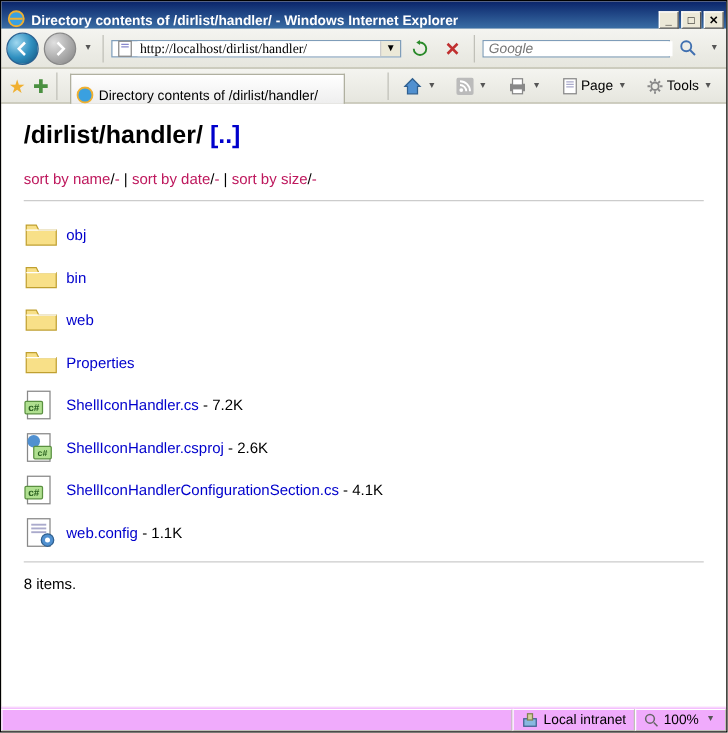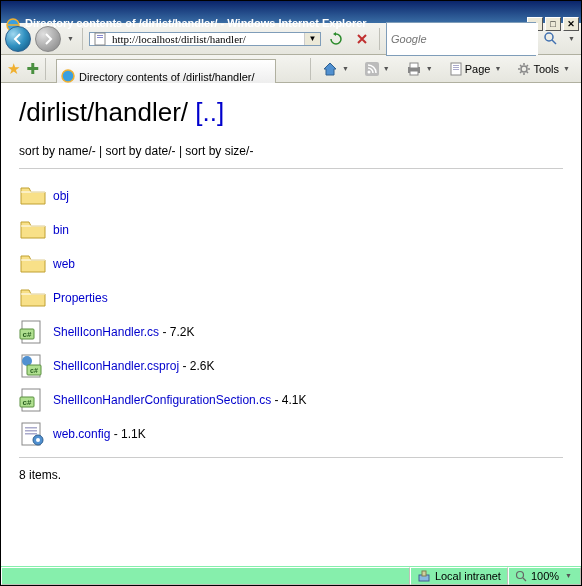--- a/index.html
+++ b/index.html
@@ -10,22 +10,22 @@
   width: 582px;
   height: 586px;
   overflow: hidden;
   border: 1px solid #000;
 }
 .titlebar {
   background: linear-gradient(to bottom, #0a246a, #3a6ea5);
   color: white;
   height: 22px;
   display: flex;
-  align-items: flex-start;
-  padding: 16px 2px 0 4px;
+  align-items: flex-end;
+  padding: 2px 2px 0 4px;
   font-size: 11px;
 }
 .titlebar .ie-icon { width: 16px; height: 16px; margin-right: 4px; display: inline-flex; align-items: center; justify-content: center; }
 .titlebar .title { flex: 1; font-weight: bold; }
 .win-btn { width: 16px; height: 14px; background: #ece9d8; border: 1px solid #fff; border-right-color: #555; border-bottom-color: #555; margin-left: 2px; display: inline-flex; align-items: center; justify-content: center; color: #000; font-size: 9px; font-weight: bold; cursor: pointer; }
 .navbar {
   height: 32px;
   background: linear-gradient(to bottom, #f4f4f0, #e6e6de);
   border-bottom: 1px solid #b0b0a0;
   display: flex;
@@ -41,21 +41,21 @@
   color: white; font-size: 14px; cursor: pointer;
 }
 .navbtn-round.fwd { background: radial-gradient(circle at 30% 30%, #e0e0e0, #b0b0b0, #808080); border-color: #888; }
 .dd-arrow { font-size: 7px; color: #555; cursor: pointer; padding: 0 2px; }
 .addr-wrap { flex: 1; display: flex; align-items: center; background: white; border: 1px solid #7f9db9; height: 14px; }
 .addr-wrap .page-ico { width: 16px; height: 16px; margin: 0 2px; display: inline-flex; align-items: center; justify-content: center; }
 .addr-wrap input { border: none; outline: none; flex: 1; font-size: 11px; font-family: Tahoma; padding: 0 2px; }
 .addr-dd { width: 16px; background: #ece9d8; border-left: 1px solid #ccc; height: 100%; display: flex; align-items: center; justify-content: center; font-size: 8px; cursor: pointer; }
 .tool-btn { width: 22px; height: 22px; border: 1px solid transparent; display: inline-flex; align-items: center; justify-content: center; cursor: pointer; font-size: 13px; }
 .sep { width: 1px; height: 22px; background: #c0c0b8; margin: 0 2px; }
-.search-wrap { width: 150px; display: flex; background: white; border: 1px solid #7f9db9; height: 34px; }
+.search-wrap { width: 150px; display: flex; background: white; border: 1px solid #7f9db9; height: 14px; }
 .search-wrap input { border: none; outline: none; flex: 1; font-size: 11px; color: #888; padding: 0 4px; font-style: italic; }
 .search-btn { width: 22px; height: 22px; display: inline-flex; align-items: center; justify-content: center; cursor: pointer; }
 
 .tab-toolbar {
   height: 28px;
   background: linear-gradient(to bottom, #f4f4f0, #e6e6de);
   border-bottom: 1px solid #b0b0a0;
   display: flex; align-items: center; padding: 0 4px; gap: 2px;
 }
 .fav-star { color: #f0b030; font-size: 15px; cursor: pointer; padding: 0 2px; }
@@ -65,36 +65,36 @@
 .toolbar-right .tbtn { display: flex; align-items: center; gap: 2px; padding: 2px 4px; cursor: pointer; border: 1px solid transparent; }
 .tlabel { font-size: 11px; }
 
 .content {
   background: white;
   height: calc(100% - 22px - 32px - 28px - 20px);
   overflow: auto;
   padding: 14px 18px;
   font-family: Verdana, sans-serif;
 }
-.path-heading { font-size: 26px; font-weight: normal; color: #000; margin-bottom: 16px; }
+.path-heading { font-size: 20px; font-weight: bold; color: #000; margin-bottom: 16px; }
 .path-heading .uplink { color: #0000cc; cursor: pointer; }
 .sort-row { font-size: 12px; color: #000; margin-bottom: 10px; }
-.sort-row a { color: #000000; text-decoration: none; cursor: pointer; }
+.sort-row a { color: #be185d; text-decoration: none; cursor: pointer; }
 .sort-row .divp { color: #000; }
 hr.thin { border: none; border-top: 1px solid #ccc; margin: 6px 0 10px 0; }
 
 .listing { display: table; }
 .row { display: table-row; height: 34px; }
 .cell { display: table-cell; vertical-align: middle; padding: 2px 6px 2px 0; font-size: 12px; }
 .cell.ico { width: 34px; }
 .cell a { color: #0000cc; text-decoration: none; cursor: pointer; }
 .cell .size-sep { color: #000; }
 .items-count { font-size: 12px; margin-top: 10px; }
 
-.statusbar { height: 20px; background: #86efac; border-top: 1px solid #fff; display: flex; align-items: center; font-size: 11px; }
+.statusbar { height: 20px; background: #f0abfc; border-top: 1px solid #fff; display: flex; align-items: center; font-size: 11px; }
 .statusbar .panel { border: 1px solid #c0c0b8; border-top-color: #fff; border-left-color: #fff; height: 18px; display: flex; align-items: center; padding: 0 6px; gap: 4px; }
 .statusbar .flex { flex: 1; }
 .zone-ico { display: inline-flex; width: 14px; height: 14px; }
 
 svg { display: block; }
 
 </style>
 </head>
 <body>
 

